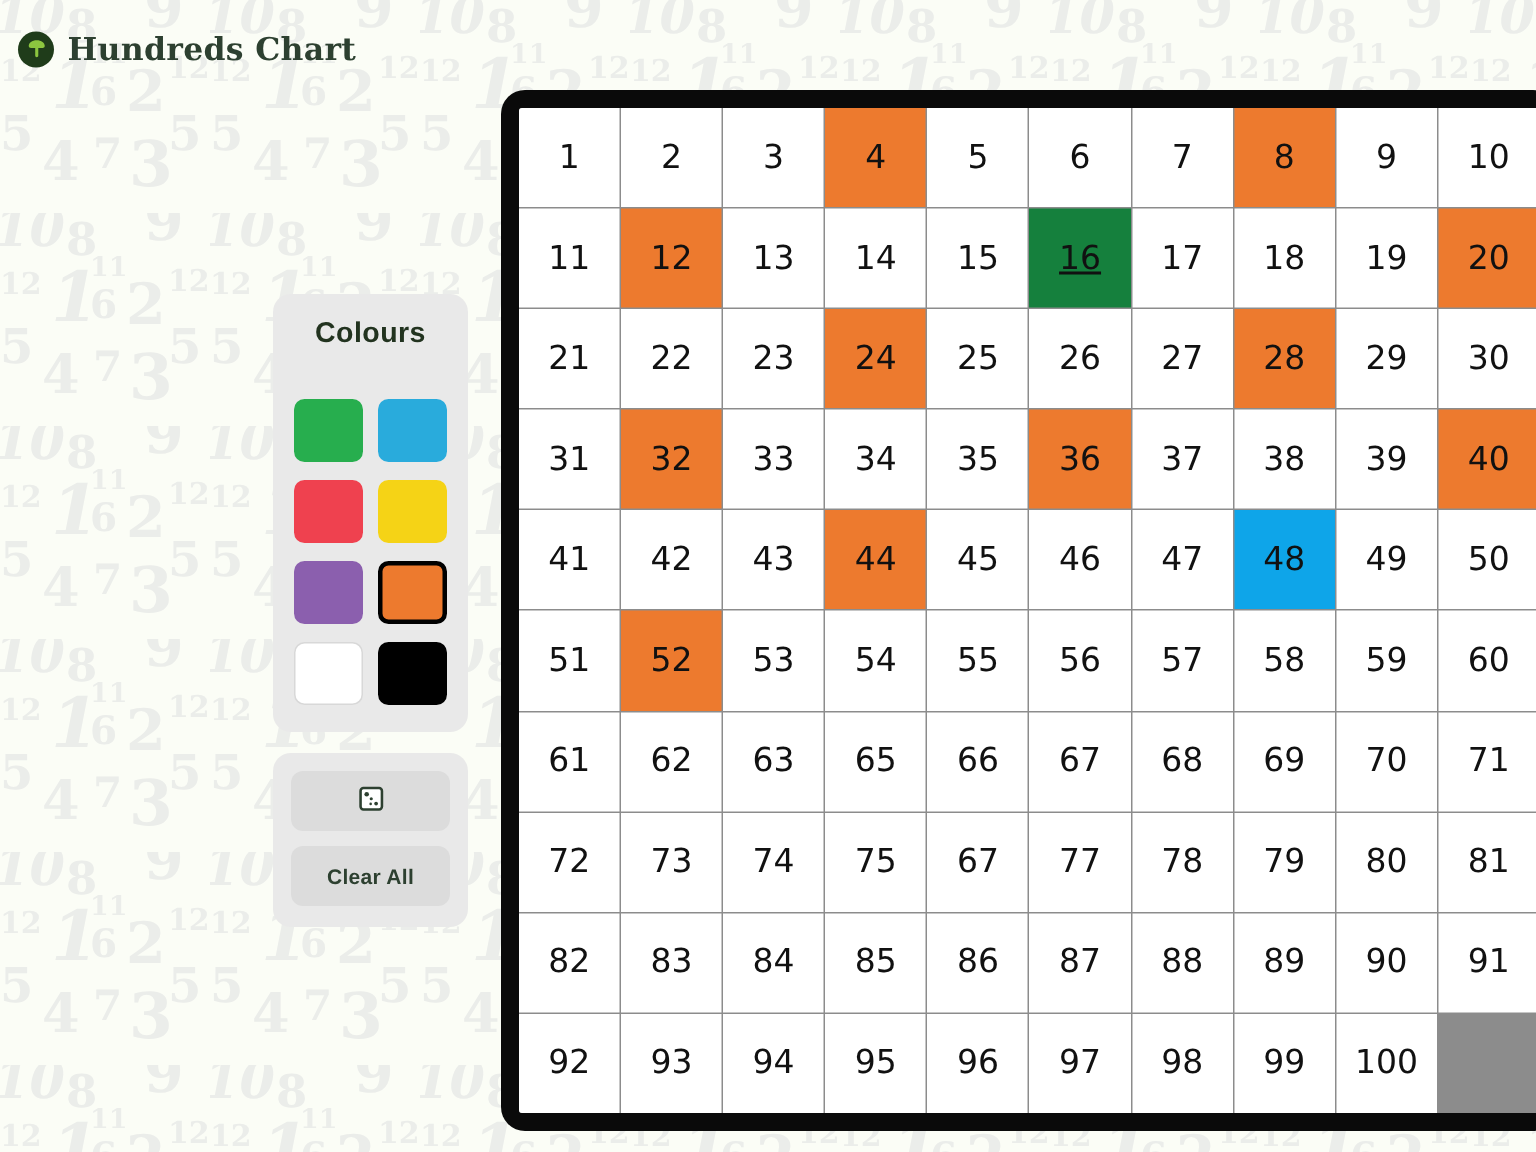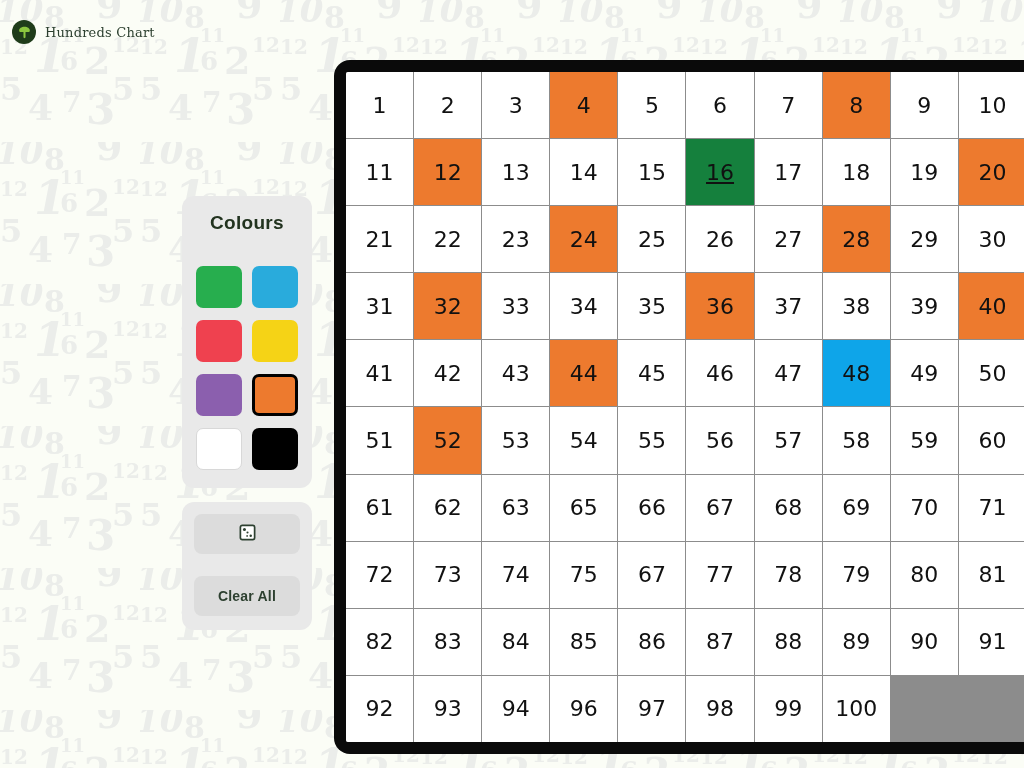--- a/index.html
+++ b/index.html
@@ -39,22 +39,22 @@
     height: 24px;
     border-radius: 50%;
     background: #1f3c1a;
     display: flex;
     align-items: center;
     justify-content: center;
     flex: none;
   }
   #app-title {
     font-family: "DejaVu Serif", "Liberation Serif", serif;
-    font-size: 13px;
-    font-weight: 400;
+    font-size: 21px;
+    font-weight: 700;
     color: #2d4030;
     letter-spacing: 0.2px;
     white-space: nowrap;
   }
 
   
   #tool-rail {
     position: absolute;
     left: 182px;
     top: 196px;
@@ -101,21 +101,21 @@
   .colour-swatch.swatch-white {
     border: 1px solid #d8d8d8;
   }
 
   #action-panel {
     background: #e9e9e9;
     border-radius: 12px;
     padding: 12px 12px 14px;
     display: flex;
     flex-direction: column;
-    gap: 22px;
+    gap: 10px;
   }
 
   .rail-button {
     background: #dcdcdc;
     border: none;
     border-radius: 8px;
     height: 40px;
     width: 100%;
     display: flex;
     align-items: center;
@@ -325,19 +325,20 @@
       <div class="grid-cell">85</div>
       <div class="grid-cell">86</div>
       <div class="grid-cell">87</div>
       <div class="grid-cell">88</div>
       <div class="grid-cell">89</div>
       <div class="grid-cell">90</div>
       <div class="grid-cell">91</div>
       <div class="grid-cell">92</div>
       <div class="grid-cell">93</div>
       <div class="grid-cell">94</div>
+      <div class="grid-cell">95</div>
       <div class="grid-cell">96</div>
       <div class="grid-cell">97</div>
       <div class="grid-cell">98</div>
       <div class="grid-cell">99</div>
       <div class="grid-cell">100</div>
     </div>
 </div>
 
 </body></html>

